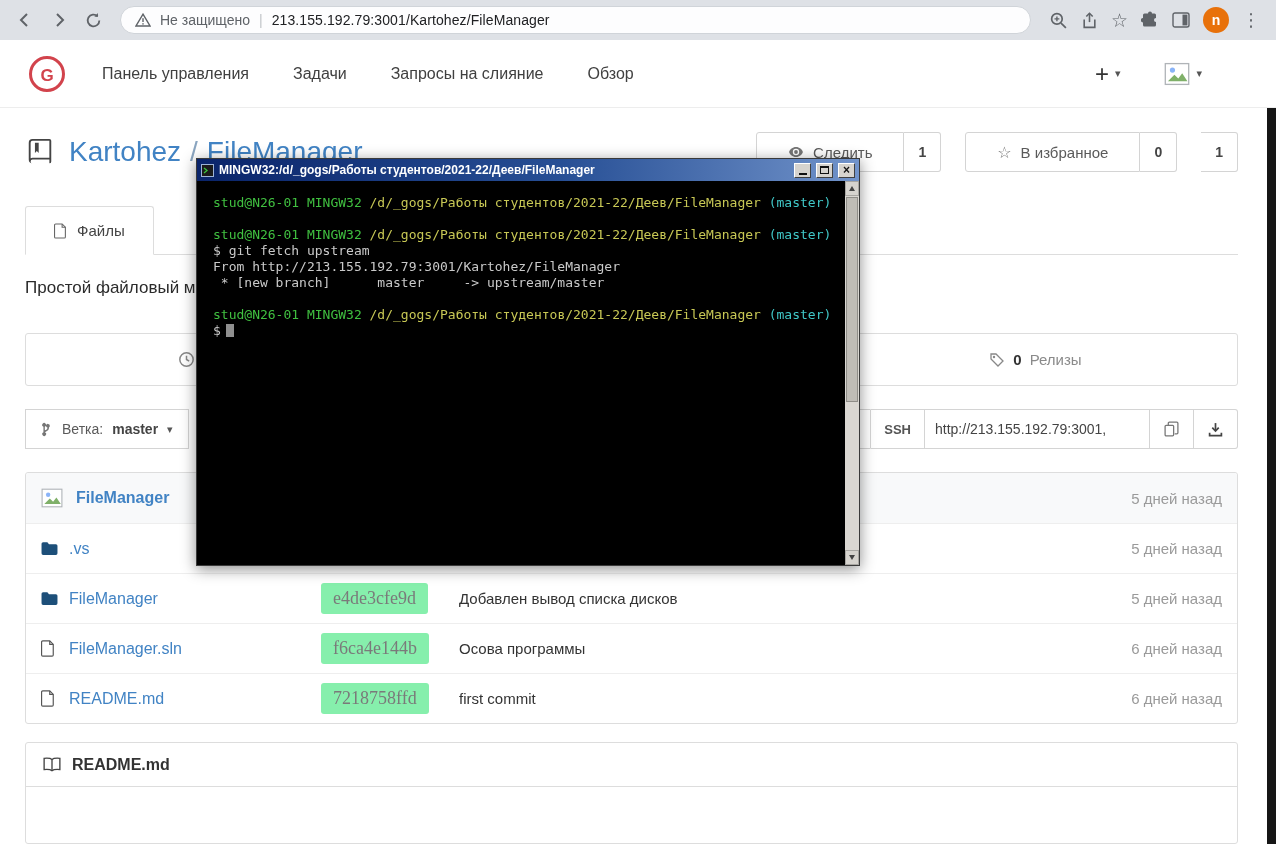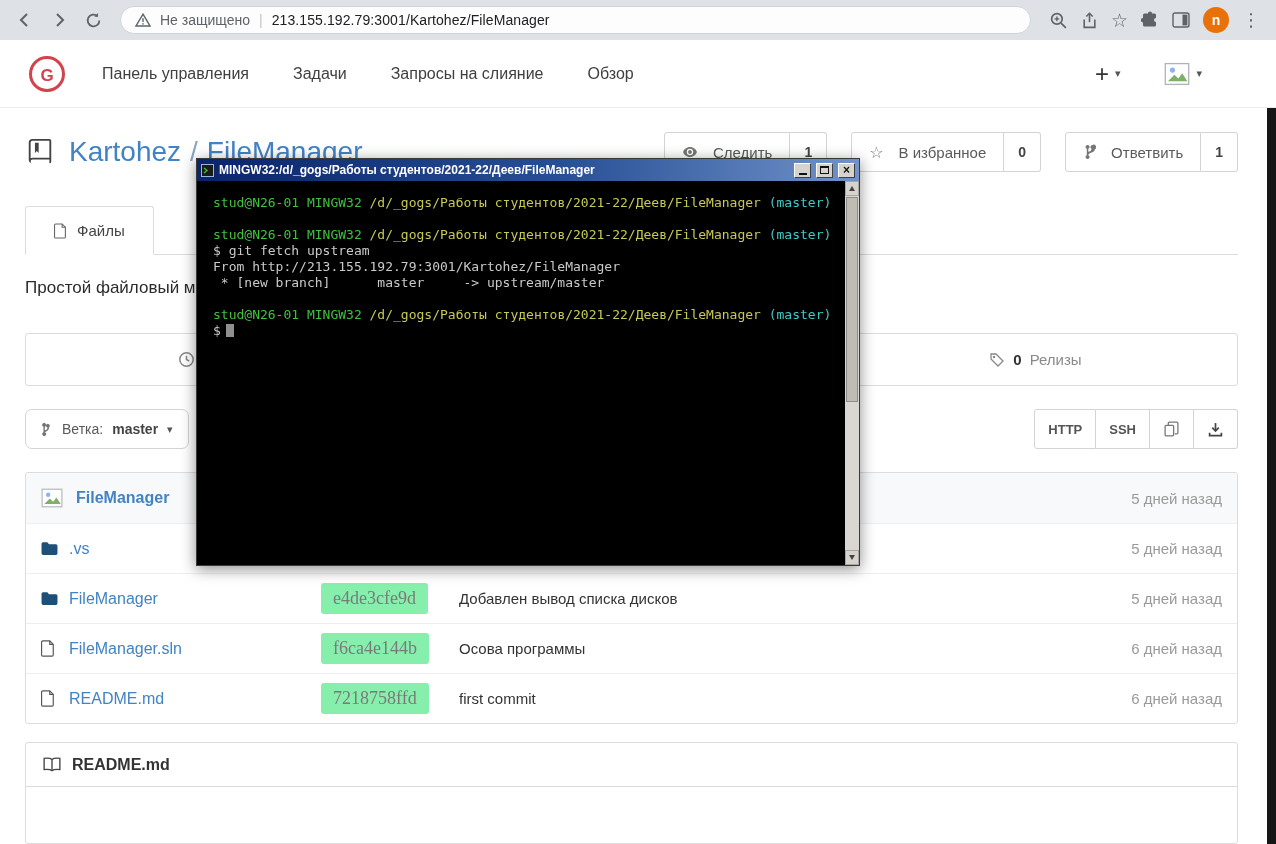--- a/index.html
+++ b/index.html
@@ -33,21 +33,21 @@
 
   
   .repo-title-row { position:absolute; top:128px; left:25px; right:38px; height:48px;
                     display:flex; align-items:center; }
   .repo-book-icon { margin-right:14px; display:flex; }
   .repo-title { font-size:28px; color:#4183c4; white-space:nowrap; }
   .repo-title .sep { color:#8aa5c0; margin:0 9px; }
   .repo-name { text-decoration:underline; }
   .repo-actions { margin-left:auto; display:flex; gap:24px; }
   .btn-group { display:flex; }
-  .gbtn { height:40px; display:flex; align-items:center; gap:15px; padding:0 17px;
+  .gbtn { height:40px; display:flex; align-items:center; gap:9px; padding:0 31px;
           border:1px solid #d4d4d4; border-radius:3px 0 0 3px; background:#fff;
           font-size:15px; color:#5a5a5a; cursor:pointer; white-space:nowrap; }
   .gcount { height:40px; display:flex; align-items:center; padding:0 14px; border:1px solid #d4d4d4;
             border-left:none; border-radius:0 3px 3px 0; font-size:14px; font-weight:bold;
             color:#444; background:#fff; cursor:pointer; }
   .star-glyph { font-size:16px; color:#767676; }
 
   
   .tabbar { position:absolute; top:206px; left:25px; right:38px; height:49px; border-bottom:1px solid #ddd; }
   .tab { display:inline-flex; align-items:center; gap:10px; height:49px; padding:0 28px;
@@ -62,21 +62,21 @@
   .stats-cell { flex:1; display:flex; align-items:center; justify-content:center; gap:8px;
                 font-size:15px; color:#8a8a8a; border-left:1px solid #ddd; cursor:pointer; }
   .stats-cell.first { border-left:none; position:relative; }
   .stats-count { color:#333; font-weight:bold; }
   .commits-icon { position:absolute; left:152px; top:17px; }
 
   
   .branch-bar { position:absolute; top:409px; left:25px; right:38px; height:40px;
                 display:flex; align-items:center; }
   .branch-btn { height:40px; display:flex; align-items:center; gap:9px; padding:0 15px;
-                border:1px solid #d4d4d4; border-radius:7px; background:#fff; font-size:14px;
+                border:1px solid #d4d4d4; border-radius:0; background:#fff; font-size:14px;
                 color:#5a5a5a; cursor:pointer; white-space:nowrap; }
   .branch-name { font-weight:bold; color:#444; }
   .clone-group { margin-left:auto; display:flex; height:40px; }
   .proto-btn { display:flex; align-items:center; padding:0 13px; border:1px solid #d4d4d4;
                background:#fff; font-size:13px; font-weight:bold; color:#555; cursor:pointer; }
   .proto-btn.http { border-radius:3px 0 0 3px; }
   .proto-btn.ssh { border-left:none; }
   .clone-input { width:225px; border:1px solid #d4d4d4; border-left:none; padding:0 10px;
                  font-size:14px; color:#444; background:#fff; outline:none;
                  font-family:"Liberation Sans", sans-serif; }
@@ -266,28 +266,20 @@
         <div class="gcount">1</div>
       </div>
       <div class="btn-group">
         <div class="gbtn">
           <span class="star-glyph">☆</span>
           <span>В избранное</span>
         </div>
         <div class="gcount">0</div>
       </div>
       <div class="btn-group">
-        <div class="gbtn">
-          <span style="display:flex;">
-            <svg width="13" height="16" viewBox="0 0 10 16">
-                <path fill="#767676" d="M8 1a2 2 0 0 0-.9 3.8c-.1 1-.5 1.6-1.1 2.1-.6.4-1.4.7-2.2.9V4.8a2 2 0 1 0-1.5 0v6.4a2 2 0 1 0 1.5 0v-.1c.1-.8.5-1.3 1.1-1.7.6-.4 1.4-.6 2.2-.9 1.1-.3 2.3-.8 2.9-2 .2-.4.3-.8.4-1.3A2 2 0 0 0 8 1z"></path>
-              </svg>
-          </span>
-          <span>Ответвить</span>
-        </div>
         <div class="gcount">1</div>
       </div>
     </div>
   </div>
 
   <div class="tabbar">
     <div class="tab">
       <span style="display:flex;">
         <svg width="13" height="16" viewBox="0 0 12 14">
             <path fill="none" stroke="#666" d="M1.5.5h6l3 3v9a1 1 0 0 1-1 1h-8a1 1 0 0 1-1-1v-11a1 1 0 0 1 1-1z"></path>
@@ -330,20 +322,21 @@
           </svg>
       </span>
       <span>Ветка:</span>
       <span class="branch-name">master</span>
       <span class="caret">▾</span>
     </div>
 
     <div class="clone-group">
       <div class="proto-btn http">HTTP</div>
       <div class="proto-btn ssh">SSH</div>
+      <input class="clone-input" value="http://213.155.192.79:3001," style="">
       <div class="icon-btn">
         <span style="display:flex;">
           <svg width="15" height="16" viewBox="0 0 14 15">
               <rect x="1" y="4" width="8" height="10" rx="1" fill="none" stroke="#777" stroke-width="1.2"></rect>
               <path d="M4 4V2a1 1 0 0 1 1-1h7a1 1 0 0 1 1 1v9a1 1 0 0 1-1 1h-2" fill="none" stroke="#777" stroke-width="1.2"></path>
             </svg>
         </span>
       </div>
       <div class="icon-btn last">
         <span style="display:flex;">

